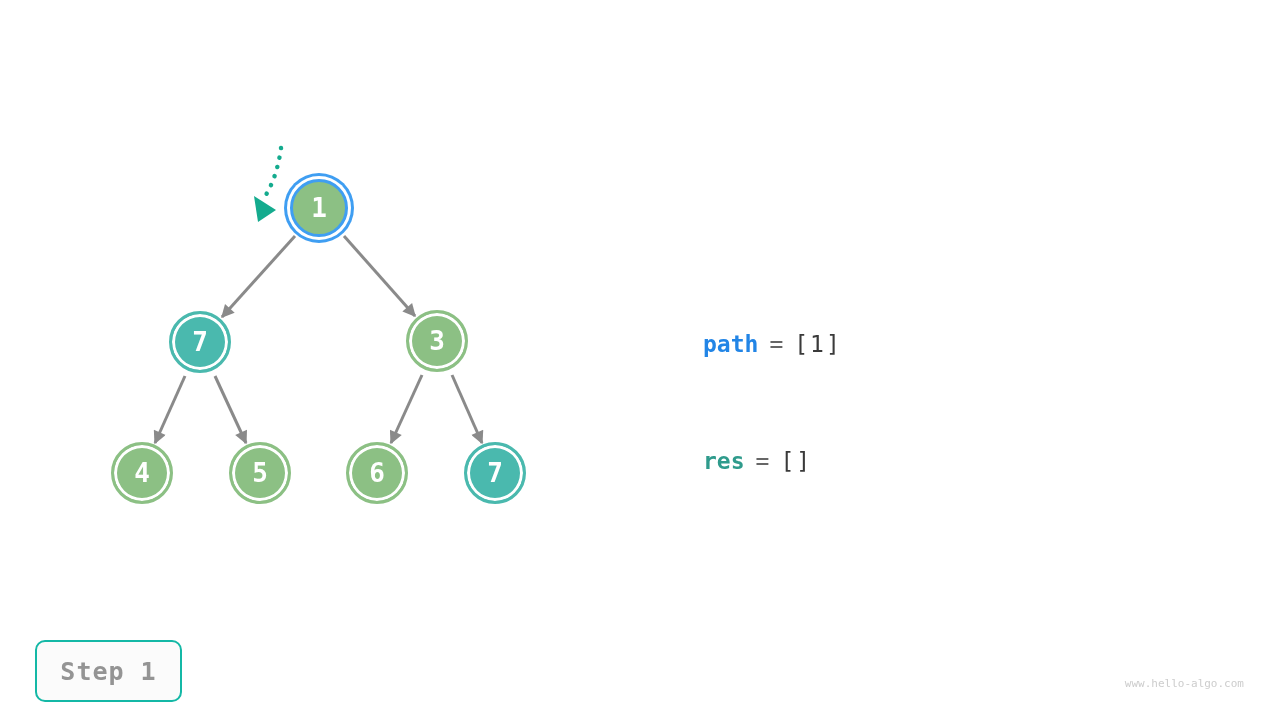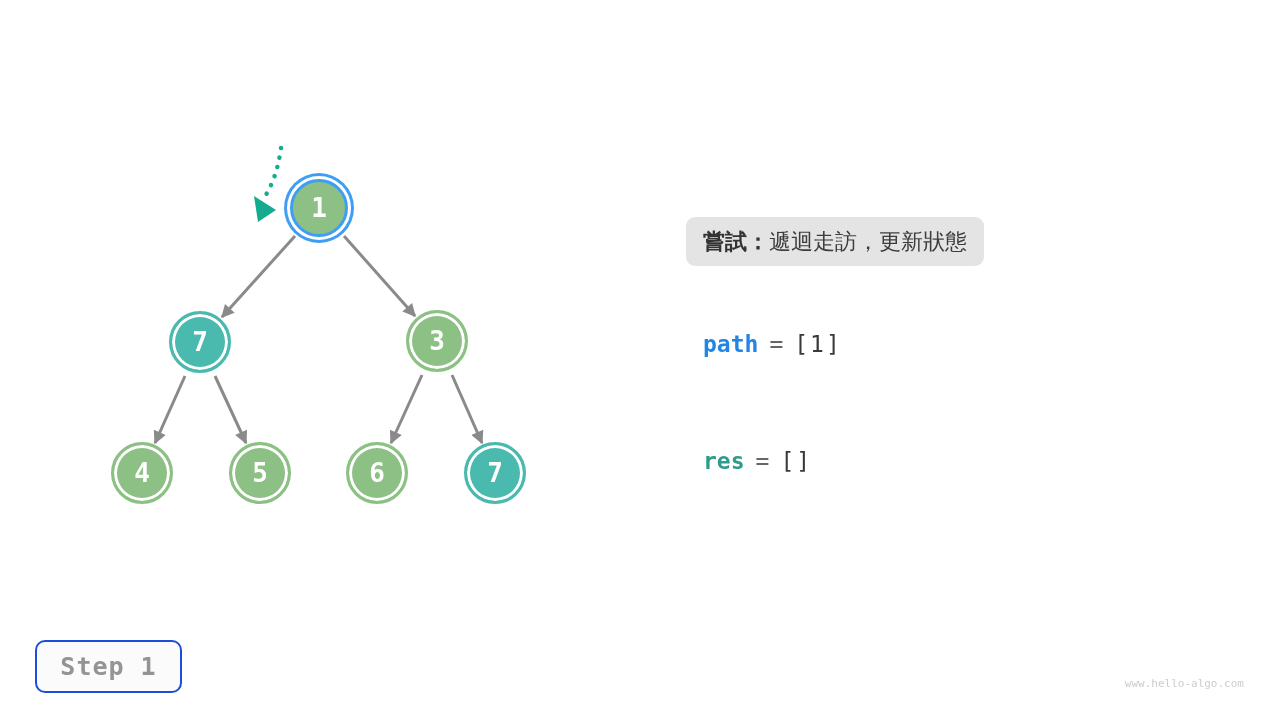--- a/index.html
+++ b/index.html
@@ -54,22 +54,22 @@
   .var-line .var-name{font-weight:bold;}
   .var-line.path-line{left:703px;top:328px;}
   .var-line.res-line{left:703px;top:445px;justify-content:center;}
   .var-name.path{color:#2285e6;}
   .var-name.res{color:#2f9b8c;}
   .eq{color:#666666;margin:0 11px;}
   .val{color:#3a3a3a;letter-spacing:2px;}
 
   
   .step-badge{
-    position:absolute;left:35px;top:640px;width:147px;height:53px;
-    box-sizing:border-box;border:2px solid #1d4ed8;border-radius:10px;
+    position:absolute;left:35px;top:640px;width:147px;height:62px;
+    box-sizing:border-box;border:2px solid #14b8a6;border-radius:10px;
     background:#fbfbfb;display:flex;align-items:center;justify-content:center;
     font-family:"DejaVu Sans Mono","Liberation Mono",monospace;
     font-weight:bold;font-size:25px;color:#949494;letter-spacing:1px;
   }
 
   
   .watermark{
     position:absolute;right:36px;top:677px;
     font-family:"DejaVu Sans Mono","Liberation Mono",monospace;
     font-size:11px;color:#cdcdcd;
@@ -115,23 +115,20 @@
   <div class="node green" style="left:229px;top:442px;">
     <span>5</span>
   </div>
   <div class="node green" style="left:346px;top:442px;">
     <span>6</span>
   </div>
   <div class="node teal" style="left:464px;top:442px;">
     <span>7</span>
   </div>
 
-  <div class="try-line">
-    <span class="zh"><b>嘗試：</b><span>遞迴走訪，更新狀態</span></span>
-  </div>
 
   <div class="var-line path-line">
     <span class="var-name path">path</span>
     <span class="eq">=</span>
     <span class="val">[1]</span>
   </div>
   <div class="var-line res-line">
     <span class="var-name res">res</span>
     <span class="eq">=</span>
     <span class="val">[]</span>

